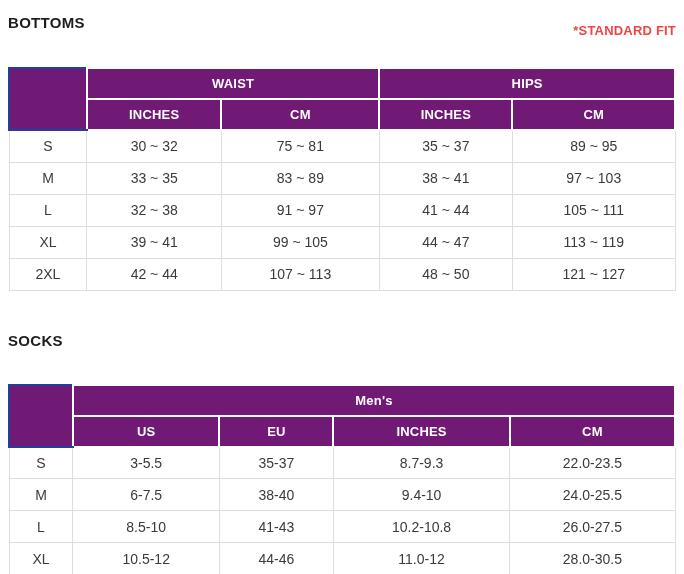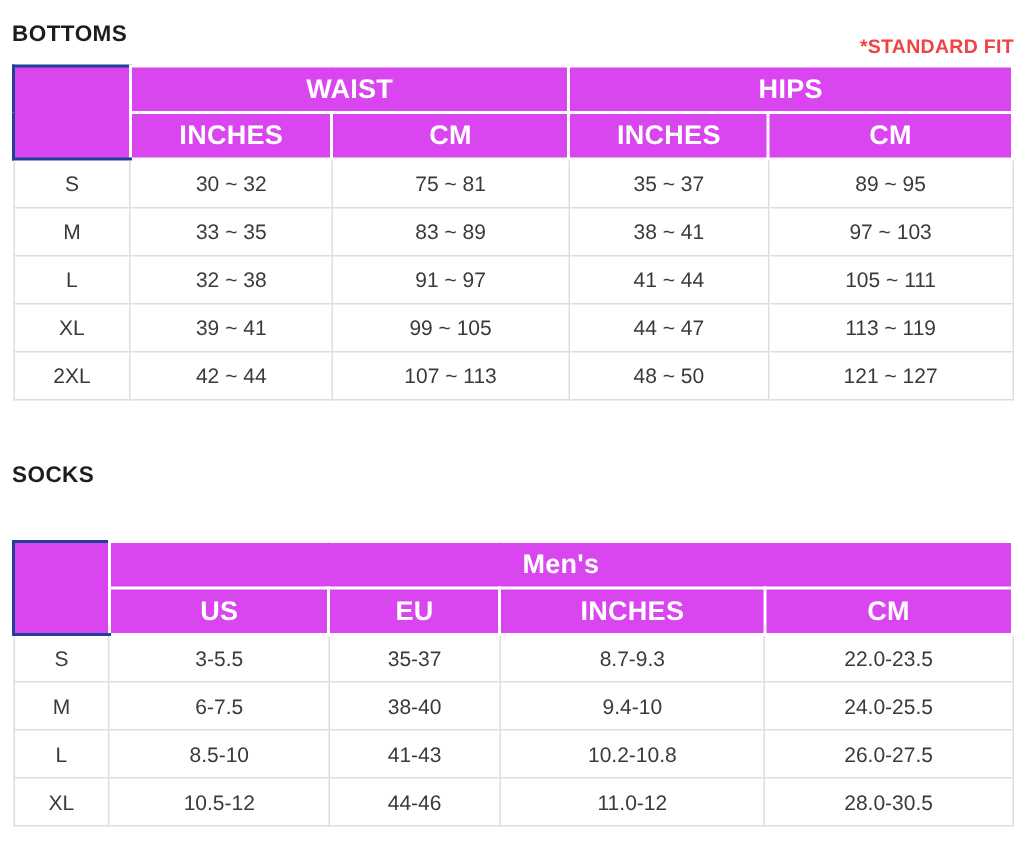--- a/index.html
+++ b/index.html
@@ -10,21 +10,21 @@
     font-family: "Liberation Sans", "DejaVu Sans", sans-serif;
     color: #3a3a3a;
     overflow: hidden;
   }
   .page { padding: 14px 8px 0 8px; }
 
   .section-head {
     display: flex;
     justify-content: space-between;
     align-items: flex-end;
-    margin-bottom: 5px;
+    margin-bottom: 29px;
     min-height: 24px;
   }
   .section-title {
     font-size: 15px;
     font-weight: bold;
     color: #1d1d1d;
     letter-spacing: 0.3px;
     align-self: flex-start;
   }
   .fit-note {
@@ -34,23 +34,23 @@
     letter-spacing: 0.2px;
   }
 
   table {
     width: 100%;
     border-collapse: collapse;
     table-layout: fixed;
     border: 1px solid #dedede;
   }
   thead th {
-    background: #d946ef;
+    background: #701a75;
     color: #ffffff;
-    font-size: 18px;
+    font-size: 13px;
     font-weight: bold;
     letter-spacing: 0.2px;
     text-align: center;
     height: 31px;
     border: 2px solid #ffffff;
   }
   thead th.corner { border: 2px solid #21409a; border-right: 2px solid #ffffff; }
   tbody td {
     background: #ffffff;
     font-size: 14px;

